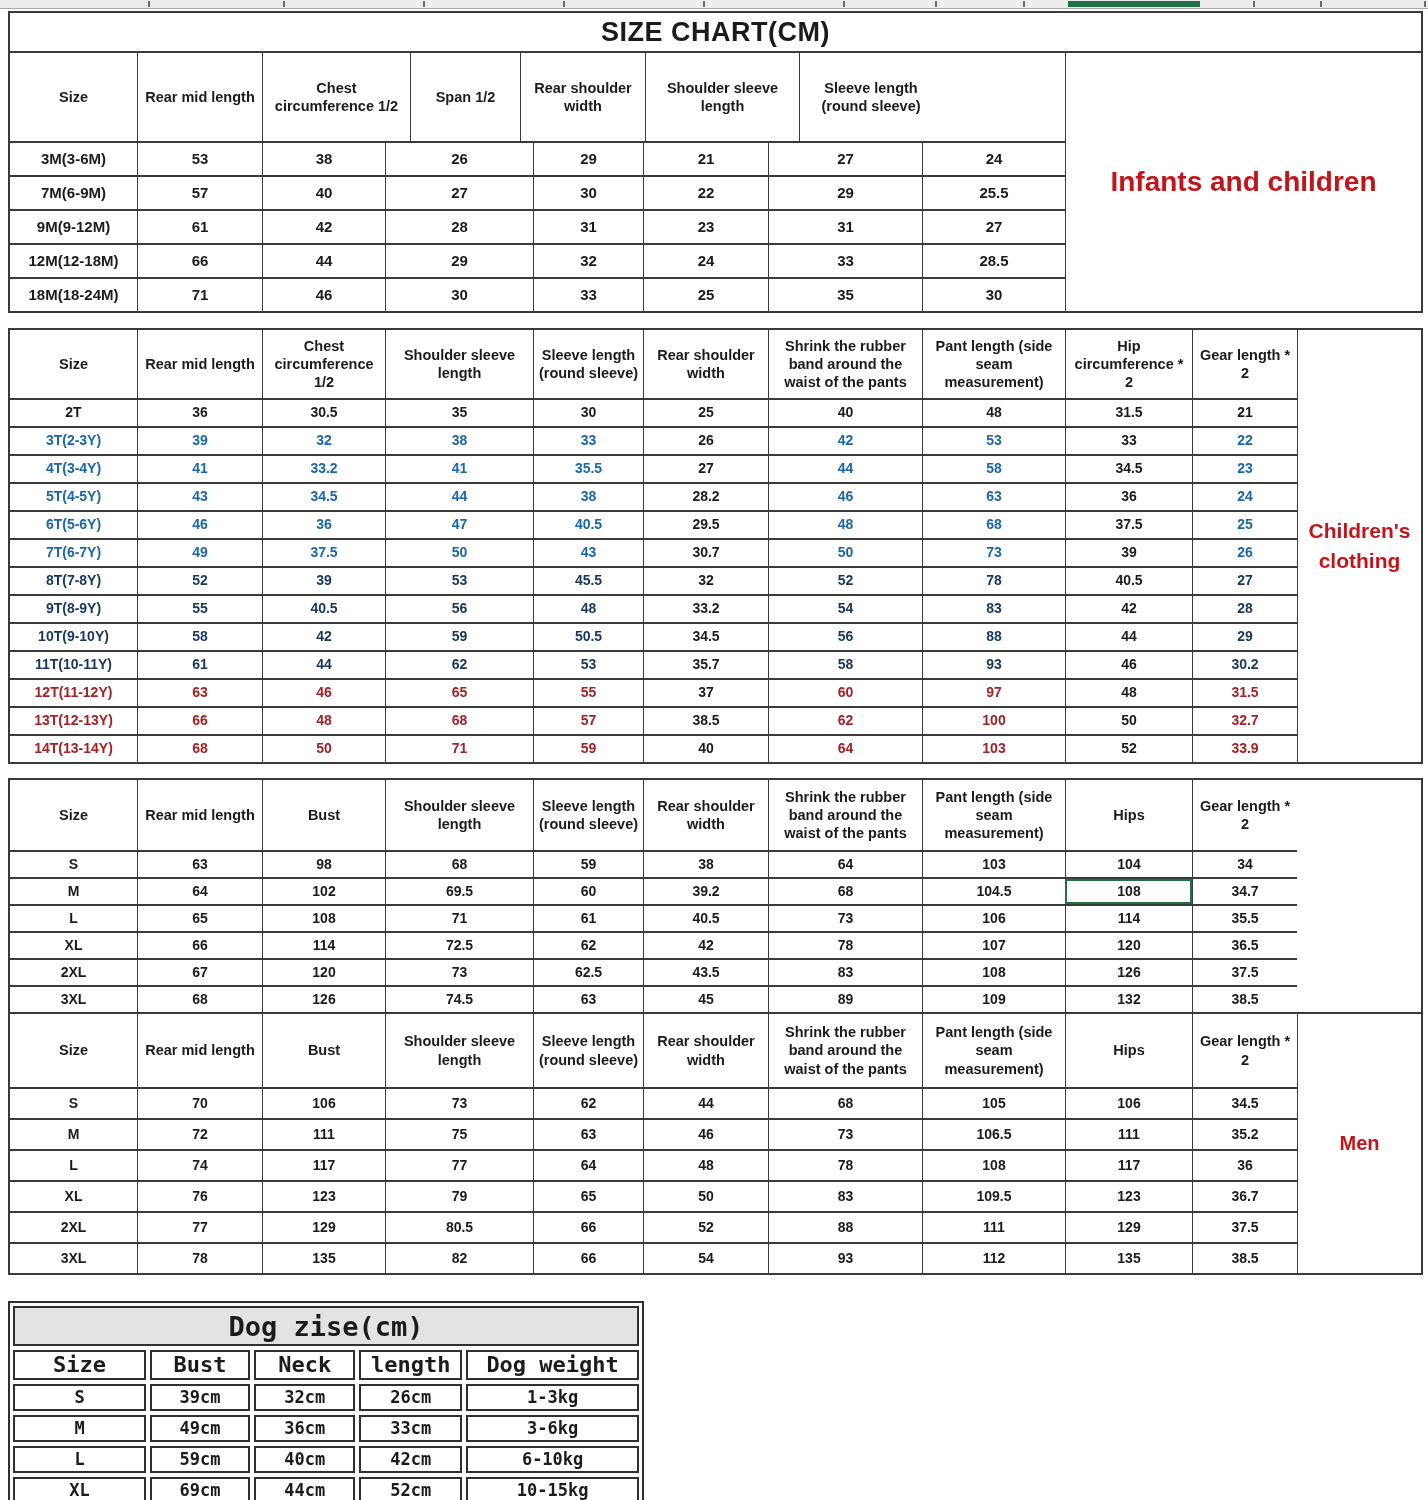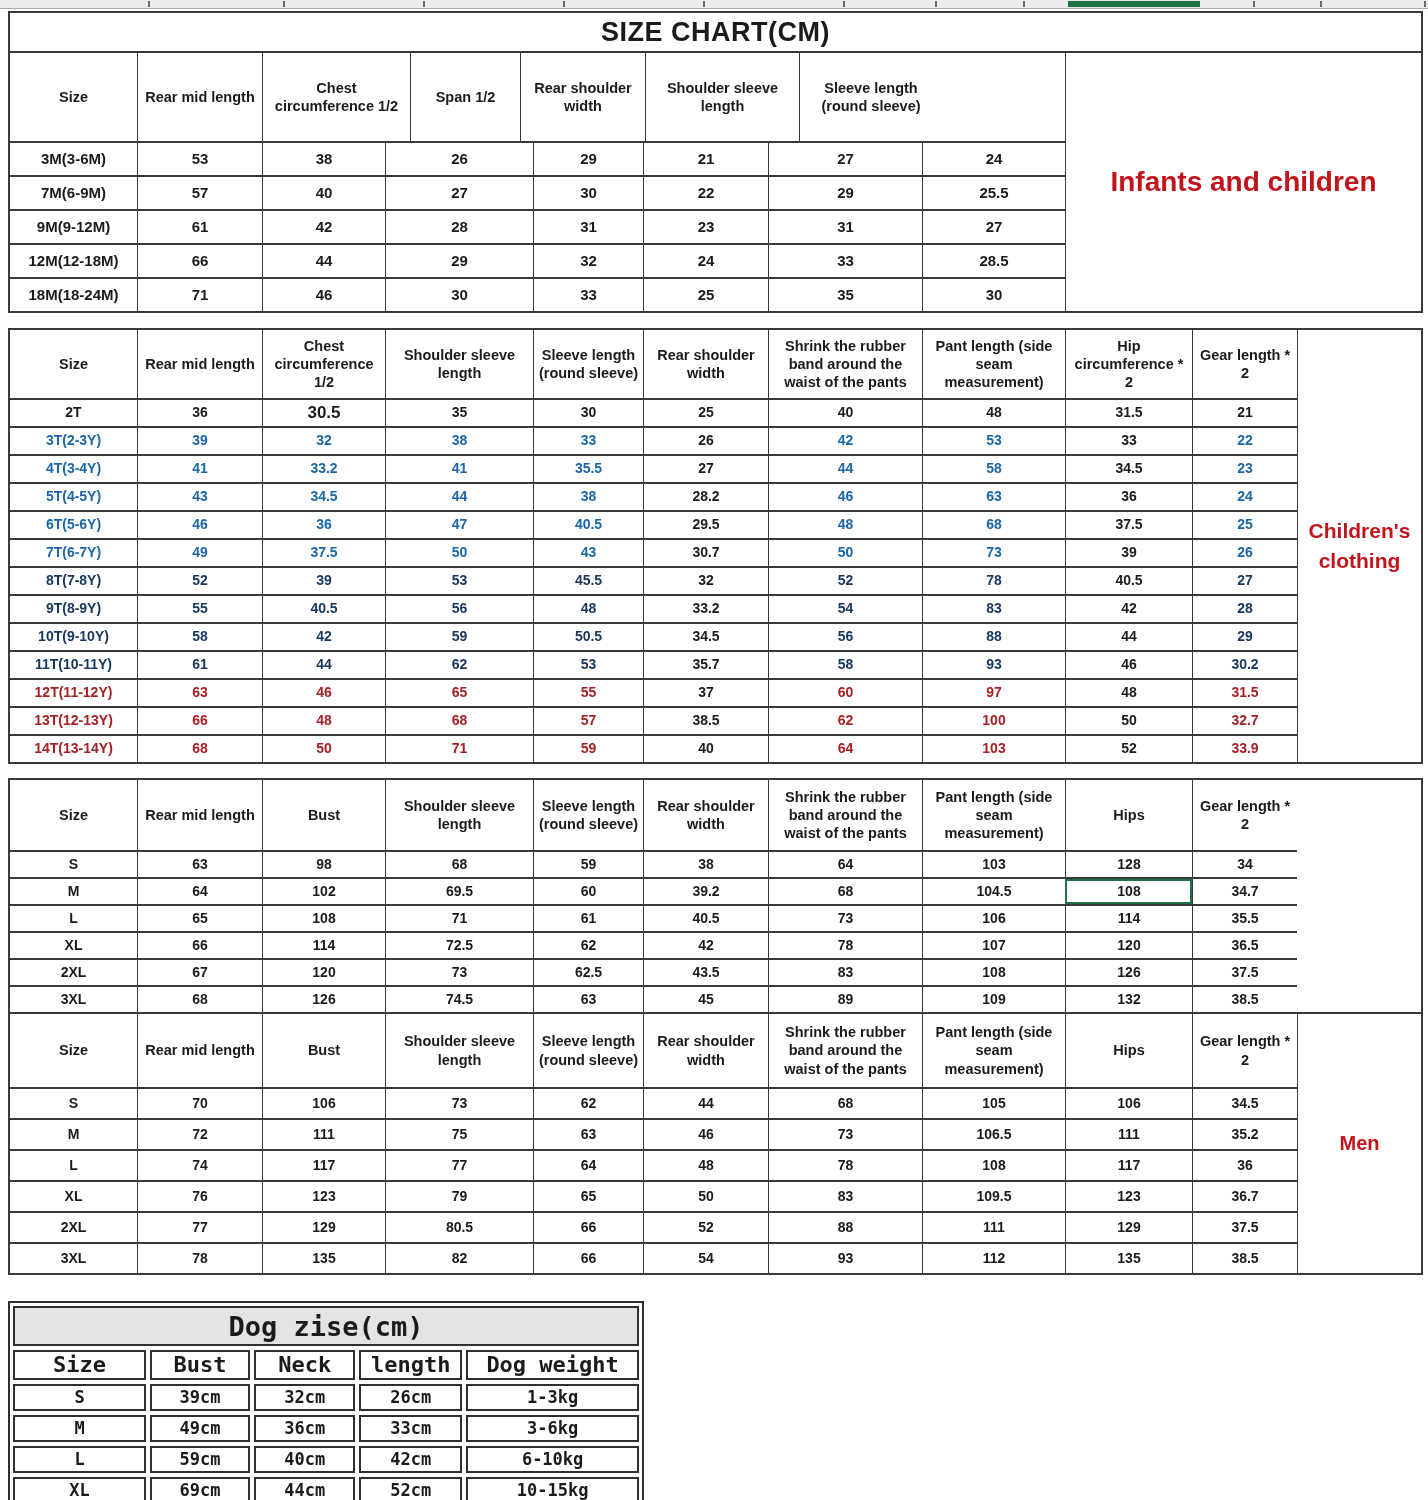--- a/index.html
+++ b/index.html
@@ -163,21 +163,21 @@
         <div class="td w154">Shrink the rubber band around the waist of the pants</div>
         <div class="td w143">Pant length (side seam measurement)</div>
         <div class="td w127">Hip circumference * 2</div>
         <div class="td w105">Gear length * 2</div>
       </div>
       <div class="rows">
 
           <div class="tr h26">
             <div class="td cfirst w127" style="font-size: 14px; color: rgb(27, 27, 27);">2T</div>
             <div class="td w125" style="font-size: 14px; color: rgb(27, 27, 27);">36</div>
-            <div class="td w123" style="font-size: 17px; color: rgb(27, 27, 27);">30.5</div>
+            <div class="td w123" style="font-size: 14px; color: rgb(27, 27, 27);">30.5</div>
             <div class="td w148" style="font-size: 14px; color: rgb(27, 27, 27);">35</div>
             <div class="td w110" style="font-size: 14px; color: rgb(27, 27, 27);">30</div>
             <div class="td w125" style="font-size:14px">25</div>
             <div class="td w154" style="font-size: 14px; color: rgb(27, 27, 27);">40</div>
             <div class="td w143" style="font-size: 14px; color: rgb(27, 27, 27);">48</div>
             <div class="td w127" style="font-size:14px">31.5</div>
             <div class="td w105" style="font-size: 14px; color: rgb(27, 27, 27);">21</div>
           </div>
 
           <div class="tr h26">
@@ -360,21 +360,21 @@
 
           <div class="tr h25">
             <div class="td cfirst w127" style="font-size:14px">S</div>
             <div class="td w125" style="font-size:14px">63</div>
             <div class="td w123" style="font-size:14px">98</div>
             <div class="td w148" style="font-size:14px">68</div>
             <div class="td w110" style="font-size:14px">59</div>
             <div class="td w125" style="font-size:14px">38</div>
             <div class="td w154" style="font-size:14px">64</div>
             <div class="td w143" style="font-size:14px">103</div>
-            <div class="td w127" style="font-size:14px;outline-offset:-2px">128</div>
+            <div class="td w127" style="font-size:14px;outline-offset:-2px">104</div>
             <div class="td w105" style="font-size:14px">34</div>
           </div>
 
           <div class="tr h25">
             <div class="td cfirst w127" style="font-size:14px">M</div>
             <div class="td w125" style="font-size:14px">64</div>
             <div class="td w123" style="font-size:14px">102</div>
             <div class="td w148" style="font-size:14px">69.5</div>
             <div class="td w110" style="font-size:14px">60</div>
             <div class="td w125" style="font-size:14px">39.2</div>

